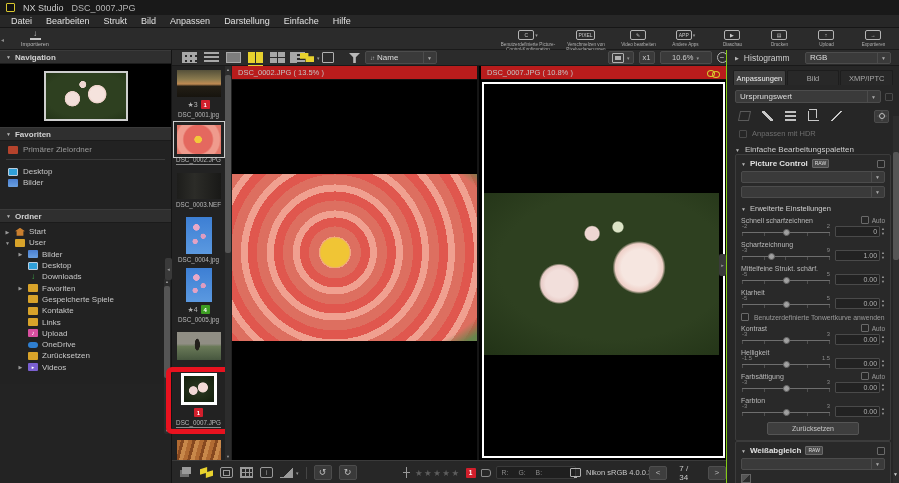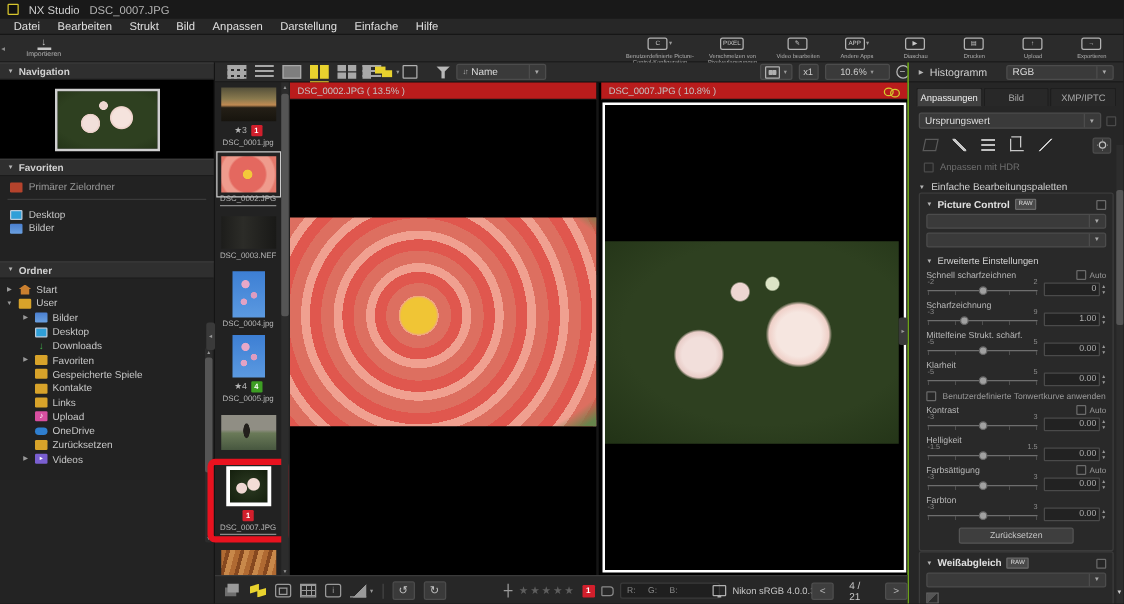--- a/index.html
+++ b/index.html
@@ -912,18 +912,18 @@
         <span>G:</span>
         <span>B:</span>
       </span>
     </div>
     <div class="sb-grp" style="left:398px;gap:5px">
       <span class="mon-ico"></span>
       <span class="cs-text">Nikon sRGB 4.0.0.3002</span>
     </div>
     <div class="sb-grp" style="left:477px;gap:12px">
       <span class="nav-btn">&lt;</span>
-      <span class="page-text">4 / 21</span>
+      <span class="page-text">7 / 34</span>
       <span class="nav-btn">&gt;</span>
     </div>
   </div>
 
 </div>
 
 </body></html>

